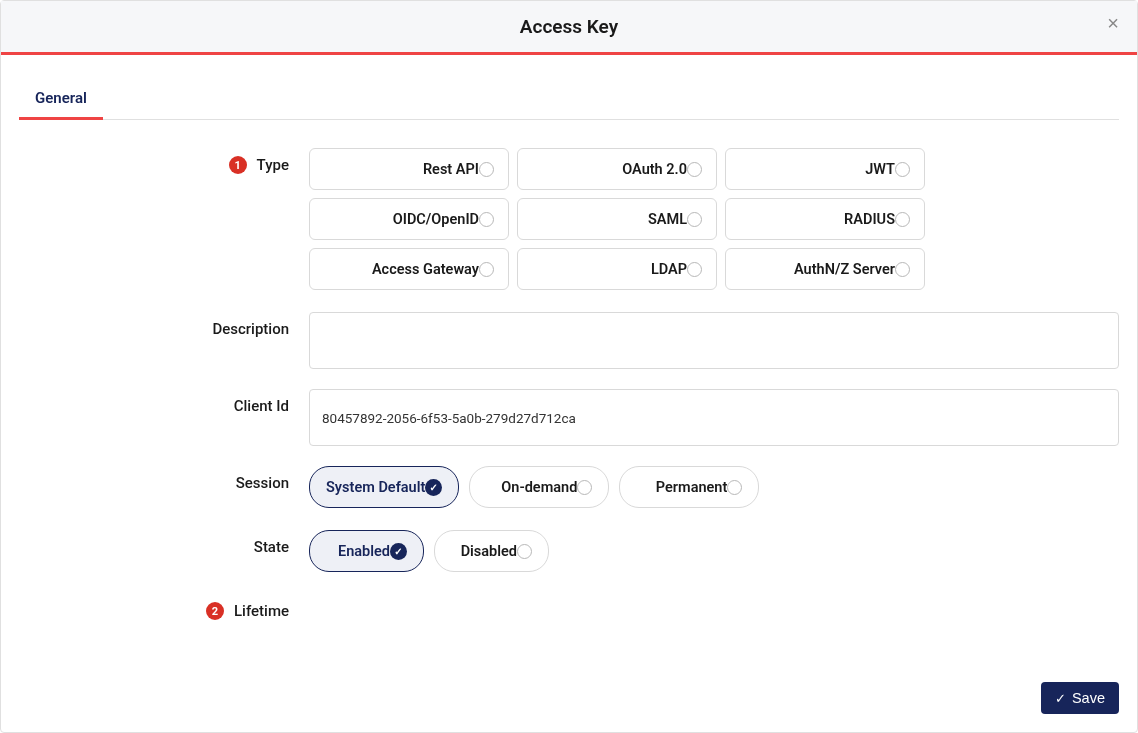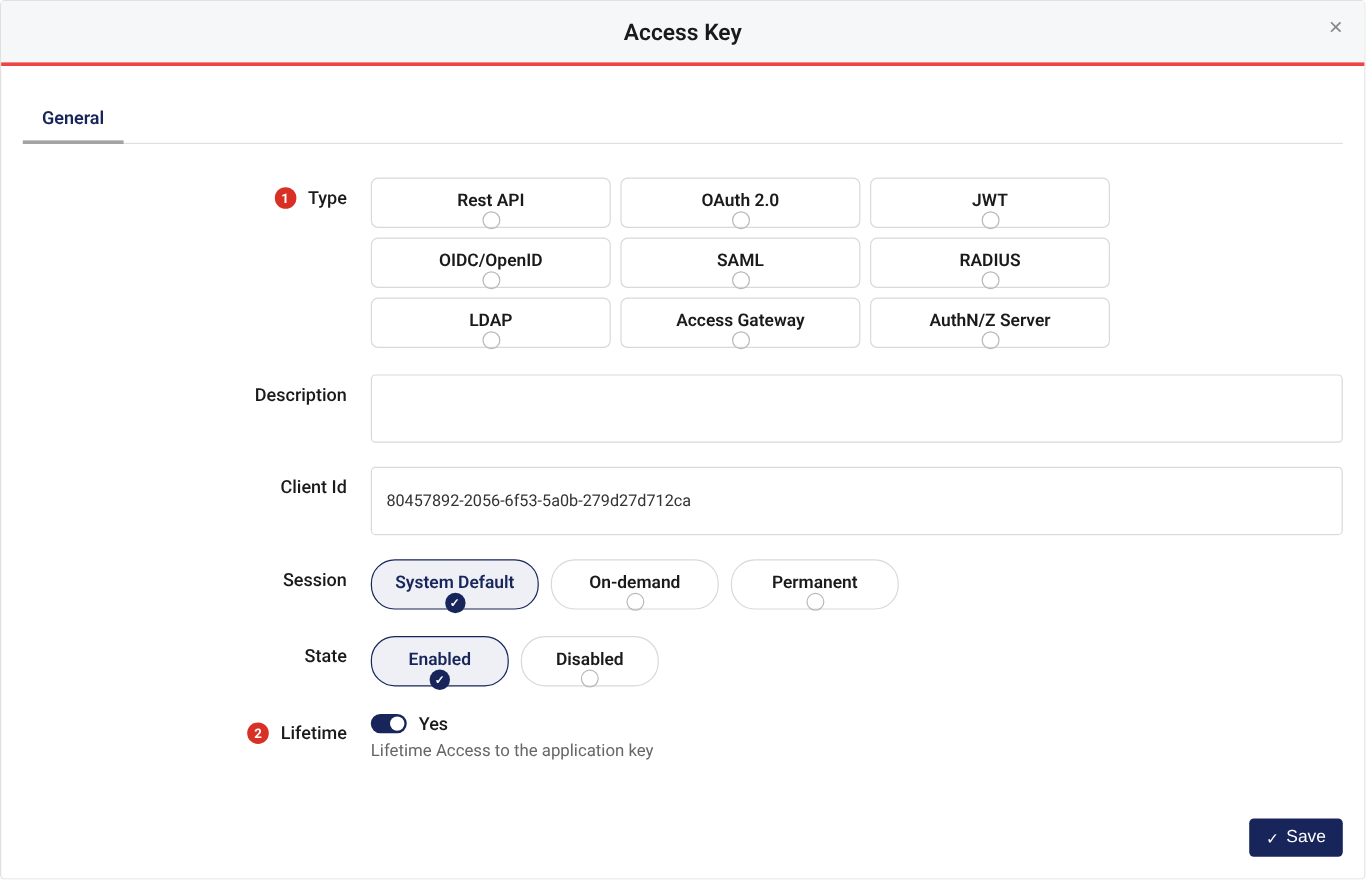--- a/index.html
+++ b/index.html
@@ -56,21 +56,21 @@
     .tabs {
       border-bottom: 1px solid #e0e0e0;
       margin-top: 24px;
     }
     .tab {
       display: inline-block;
       padding: 10px 16px 10px 16px;
       font-size: 15px;
       font-weight: 600;
       color: #17255a;
-      border-bottom: 3px solid #a3a3a3;
+      border-bottom: 3px solid #ef4444;
       margin-bottom: -1px;
       cursor: pointer;
     }
     .form-area {
       padding-top: 28px;
     }
     .form-row {
       display: flex;
       align-items: flex-start;
       margin-bottom: 22px;
@@ -112,28 +112,27 @@
       display: grid;
       grid-template-columns: repeat(3, 200px);
       gap: 8px;
     }
     .radio-card {
       border: 1px solid #d9d9d9;
       border-radius: 6px;
       padding: 10px 14px;
       display: flex;
       align-items: center;
-      justify-content: space-between;
+      justify-content: flex-end;
       cursor: pointer;
       font-size: 14.5px;
       font-weight: 600;
       color: #1a1a1a;
       background: #fff;
       height: 42px;
-      flex-direction: column;
     }
     .radio-card.selected {
       border-color: #17255a;
       background: #eef0f6;
       color: #17255a;
     }
     .radio-circle {
       width: 15px;
       height: 15px;
       border: 1.5px solid #b8b8b8;
@@ -293,25 +292,25 @@
             </div>
             <div class="radio-card">
               <span>SAML</span>
               <span class="radio-circle"></span>
             </div>
             <div class="radio-card">
               <span>RADIUS</span>
               <span class="radio-circle"></span>
             </div>
             <div class="radio-card">
+              <span>Access Gateway</span>
+              <span class="radio-circle"></span>
+            </div>
+            <div class="radio-card">
               <span>LDAP</span>
-              <span class="radio-circle"></span>
-            </div>
-            <div class="radio-card">
-              <span>Access Gateway</span>
               <span class="radio-circle"></span>
             </div>
             <div class="radio-card">
               <span>AuthN/Z Server</span>
               <span class="radio-circle"></span>
             </div>
           </div>
         </div>
       </div>
 
@@ -371,27 +370,20 @@
               <span class="radio-circle"></span>
             </div>
           </div>
         </div>
       </div>
 
       <div class="form-row">
         <div class="label-col">
           <span class="badge">2</span>
           <span>Lifetime</span>
-        </div>
-        <div class="control-col">
-          <div class="toggle-line">
-            <div class="toggle"></div>
-            <span class="toggle-text">Yes</span>
-          </div>
-          <div class="help-text">Lifetime Access to the application key</div>
         </div>
       </div>
 
     </div>
 
     <div class="footer">
       <button class="save-btn">
         <span class="check">✓</span>
         <span>Save</span>
       </button>

